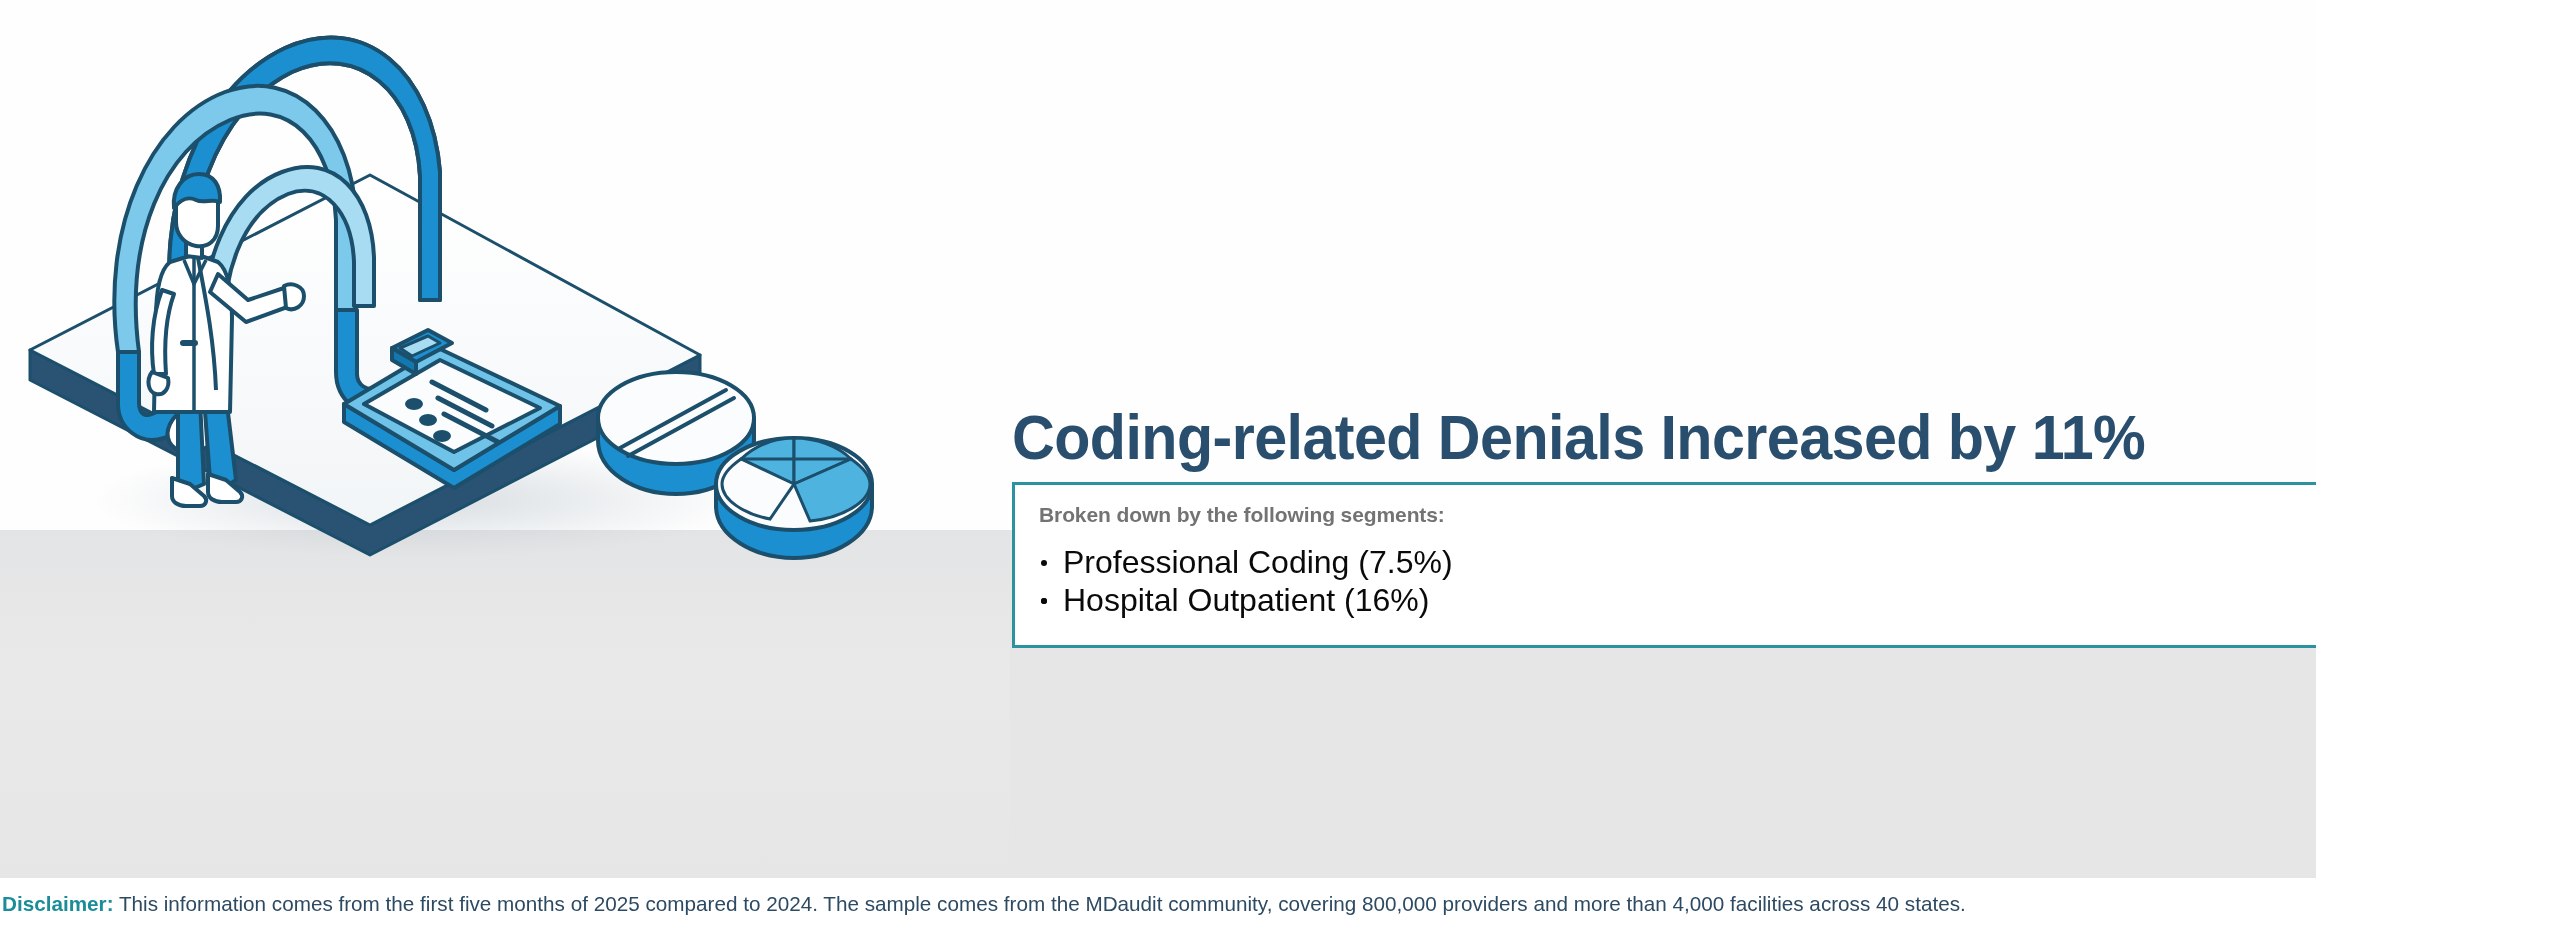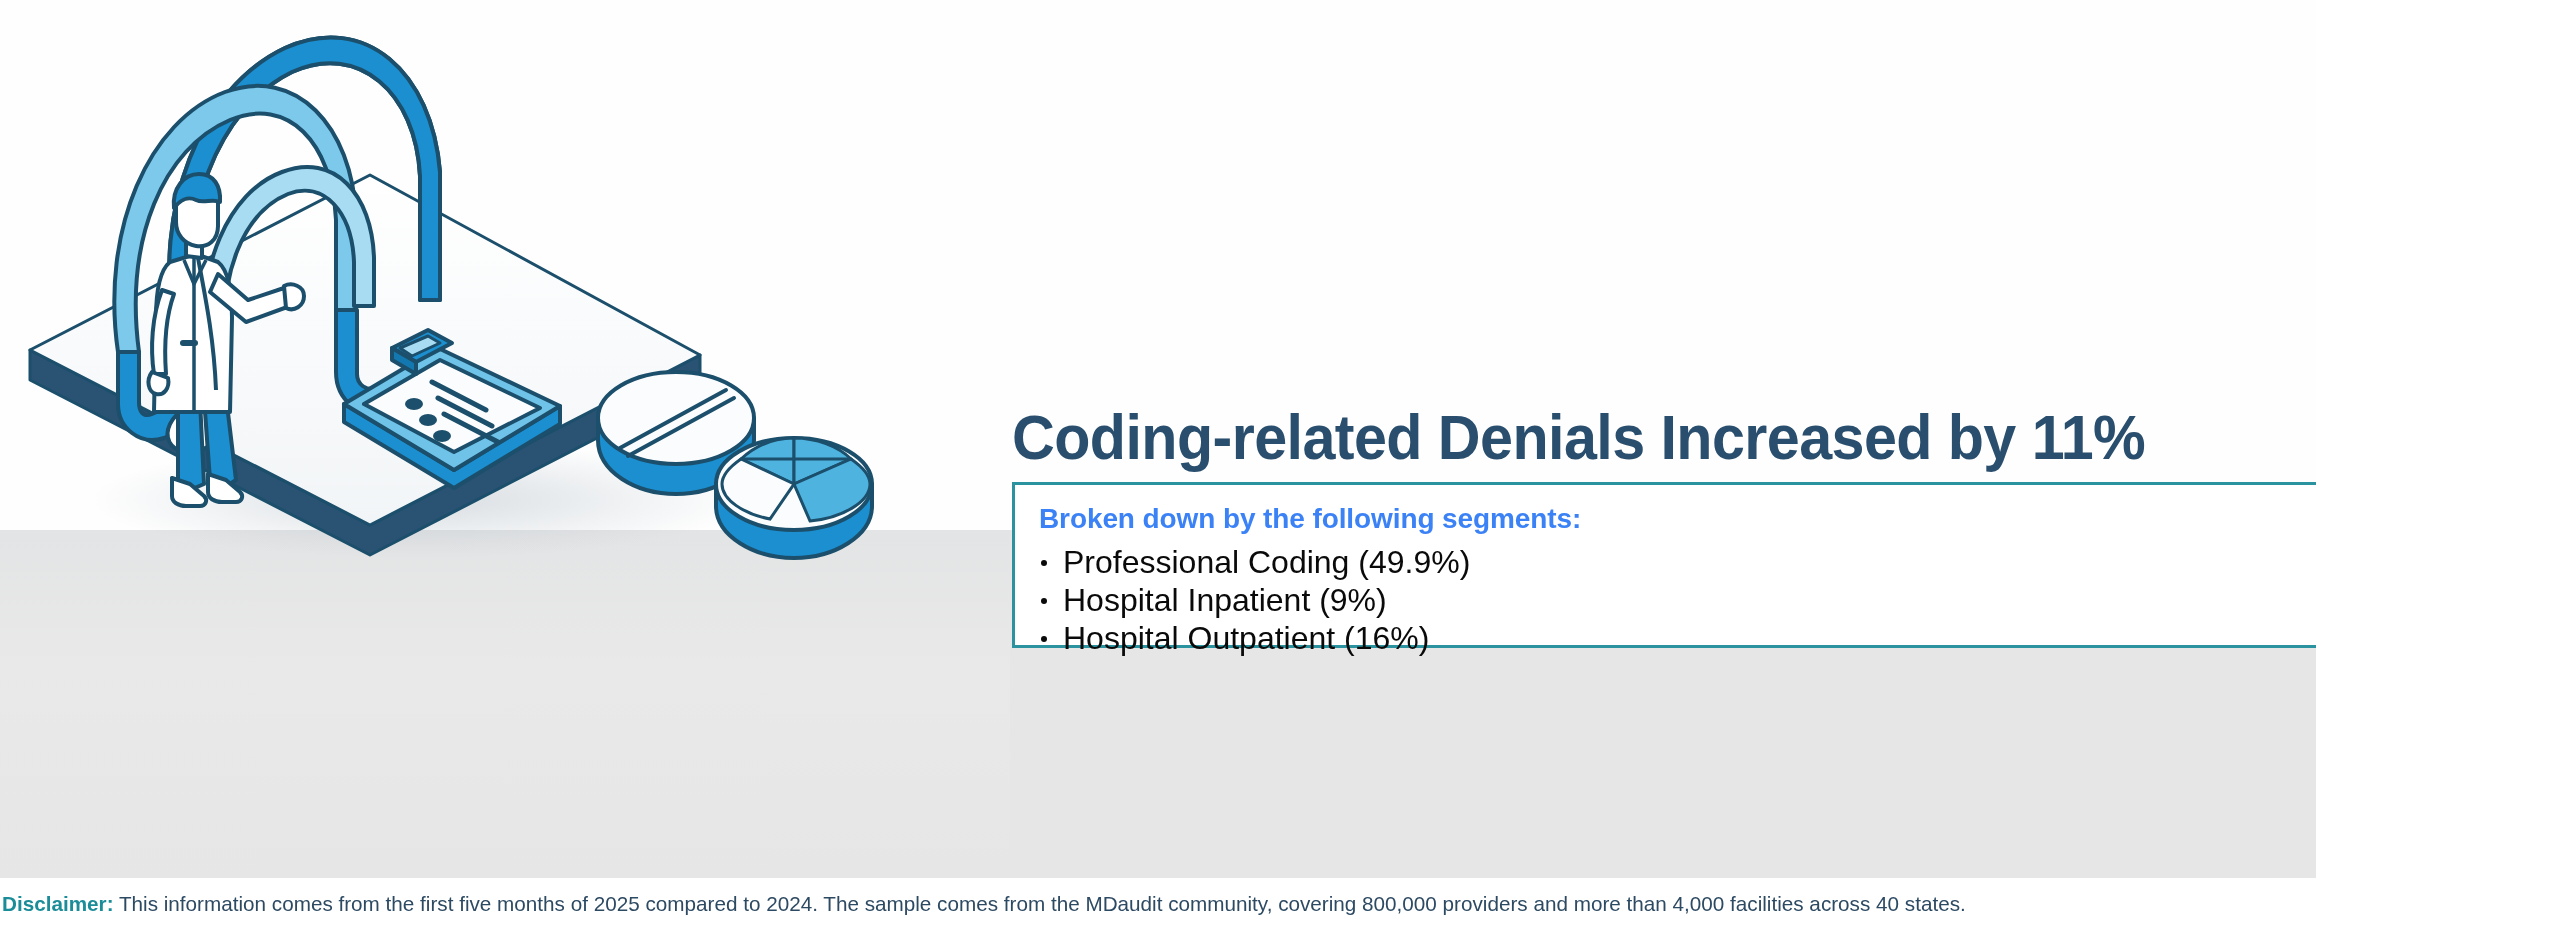--- a/index.html
+++ b/index.html
@@ -90,23 +90,23 @@
     height: 166px;
     border: 3px solid #2b93a0;
     background: #ffffff;
     box-sizing: border-box;
   }
 
   #segments-heading {
     position: absolute;
     left: 24px;
     top: 18px;
-    font-size: 28px;
+    font-size: 21px;
     font-weight: 700;
-    color: #3b82f6;
+    color: #737373;
     letter-spacing: -0.1px;
     white-space: nowrap;
   }
 
   #segments-list {
     position: absolute;
     left: 22px;
     top: 58px;
     margin: 0;
     padding: 0;
@@ -279,25 +279,24 @@
   <div id="right-col">
 
     <h1 id="page-title">Coding-related Denials Increased by 11%</h1>
 
     <div id="segments-box">
       <div id="segments-heading">Broken down by the following segments:</div>
 
       <ul id="segments-list">
         <li>
           <span class="bullet-dot"></span>
-          <span>Professional Coding (49.9%)</span>
+          <span>Professional Coding (7.5%)</span>
         </li>
         <li>
           <span class="bullet-dot"></span>
-          <span>Hospital Inpatient (9%)</span>
         </li>
         <li>
           <span class="bullet-dot"></span>
           <span>Hospital Outpatient (16%)</span>
         </li>
       </ul>
     </div>
   </div>
 
   <div id="disclaimer"><span class="dlabel">Disclaimer:</span><span> This information comes from the first five months of 2025 compared to 2024. The sample comes from the MDaudit community, covering 800,000 providers and more than 4,000 facilities across 40 states.</span></div>

